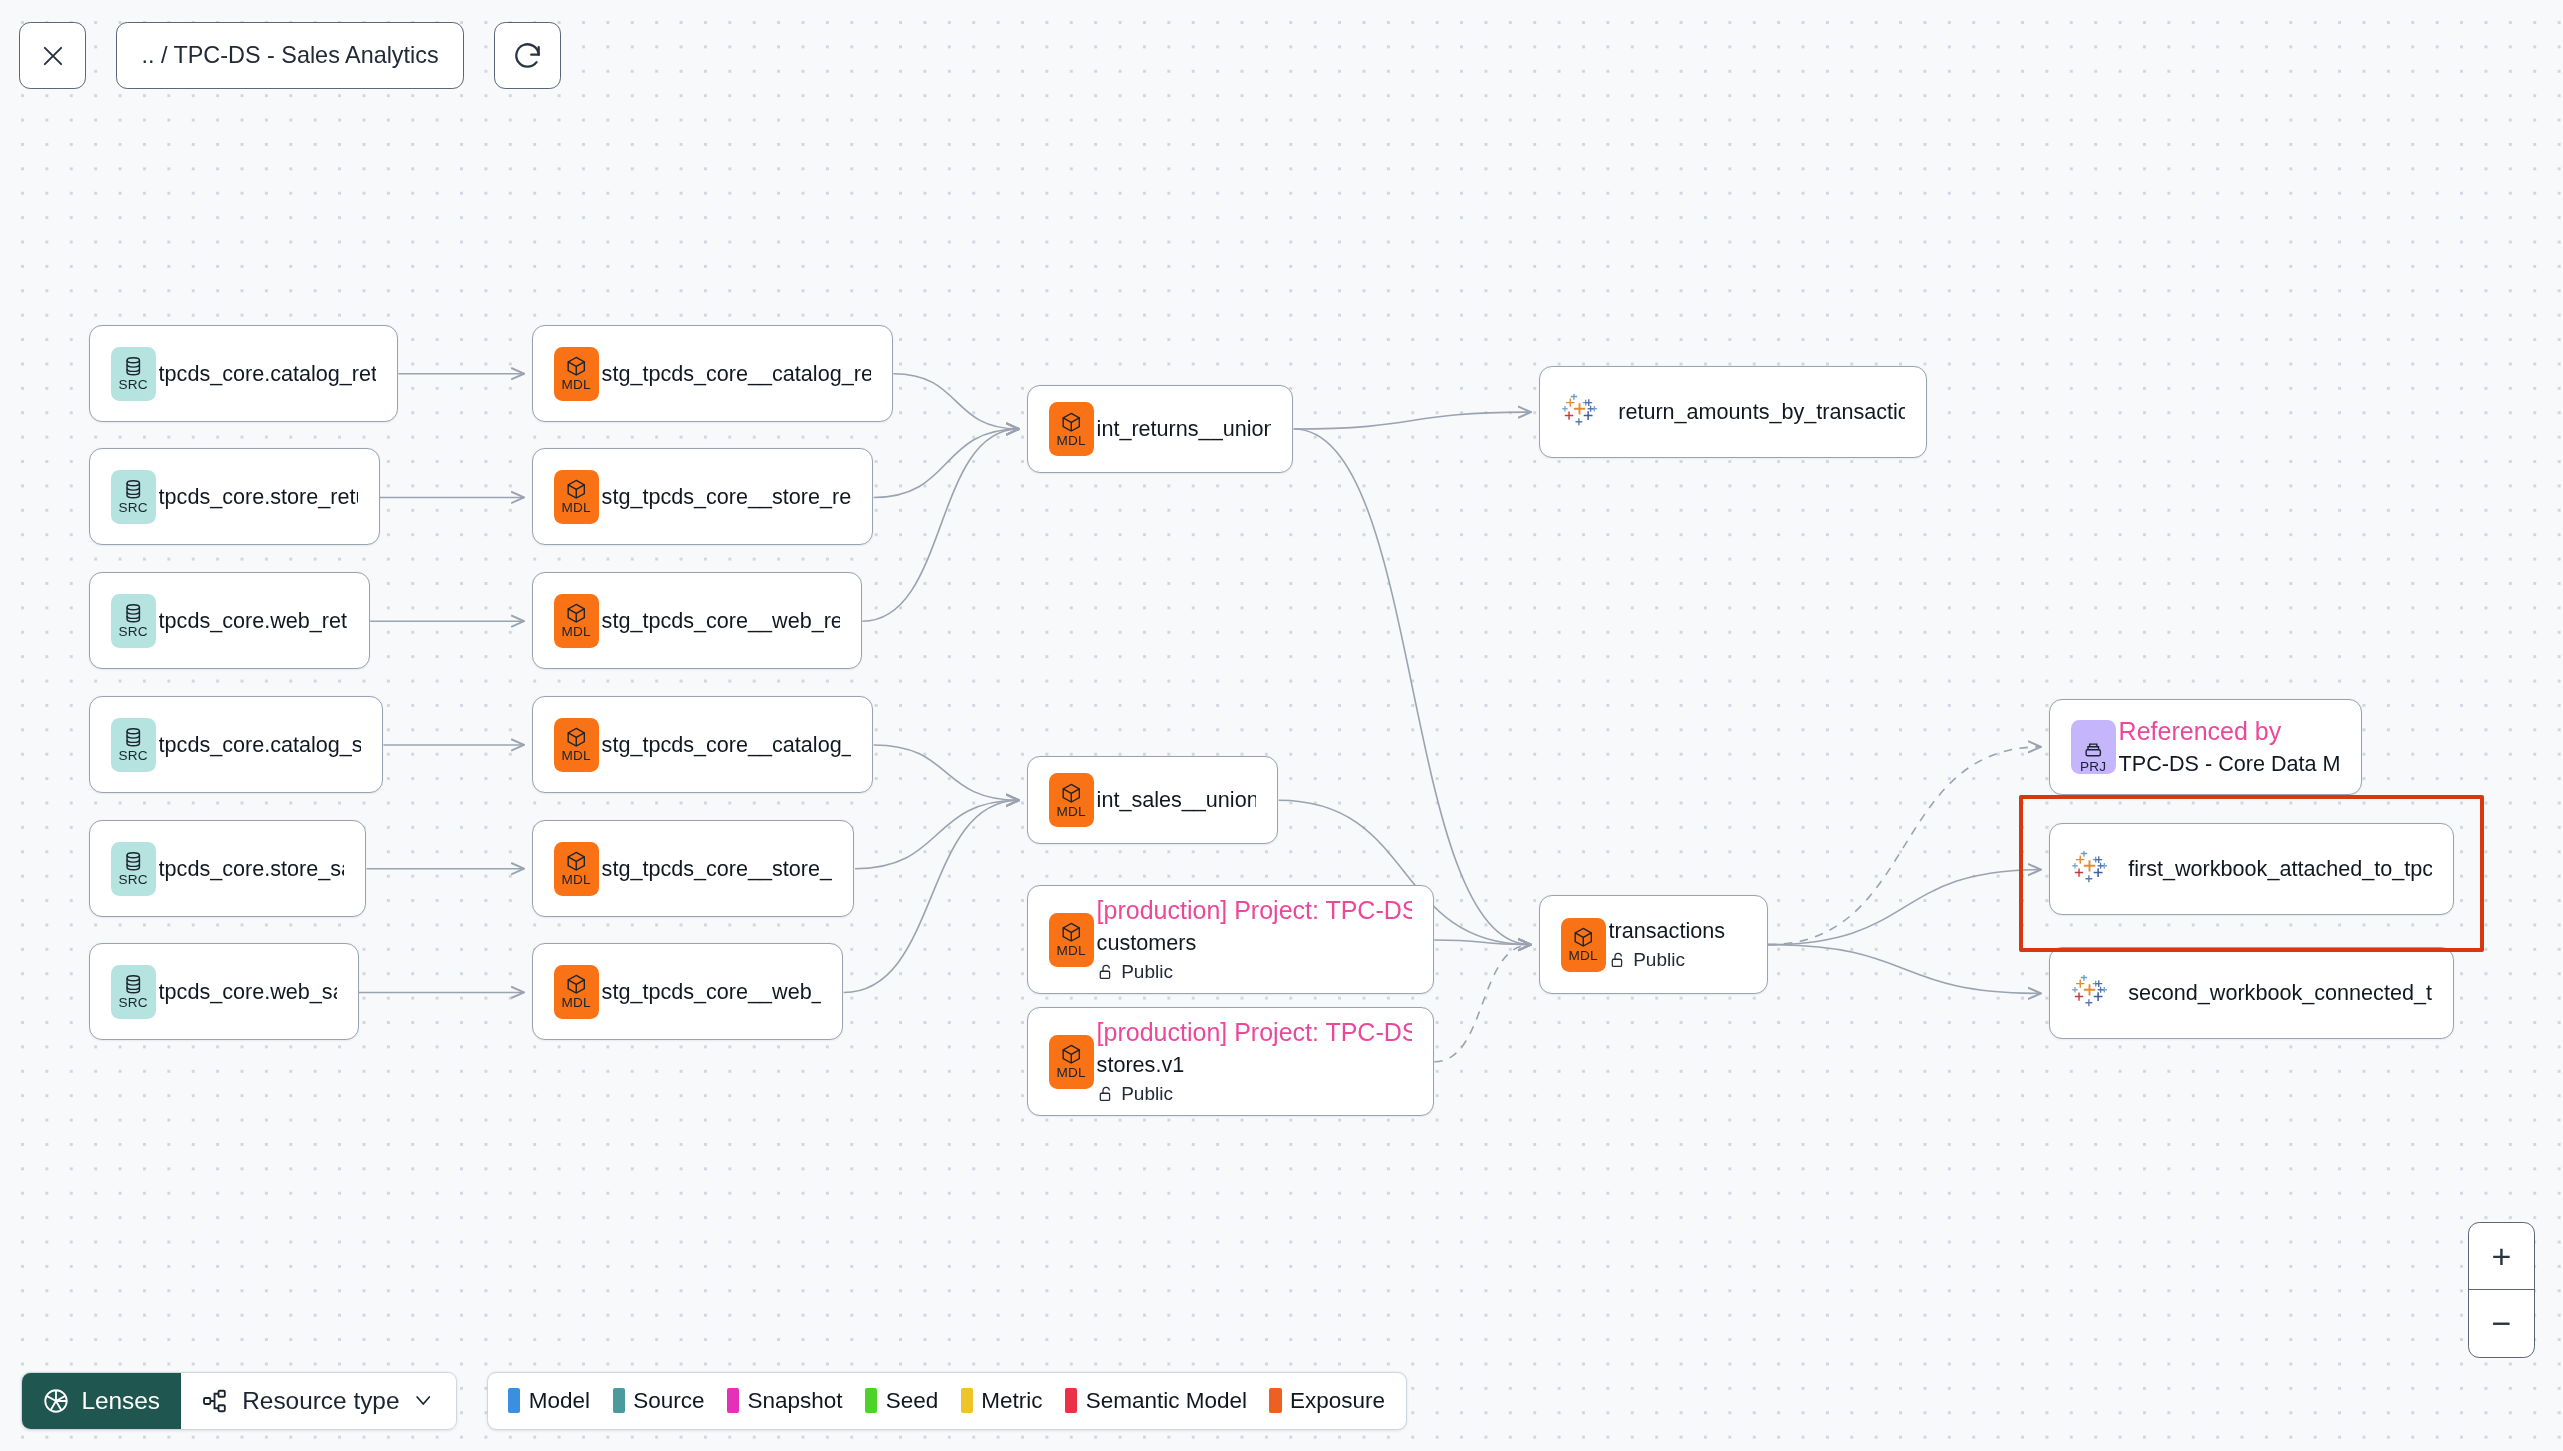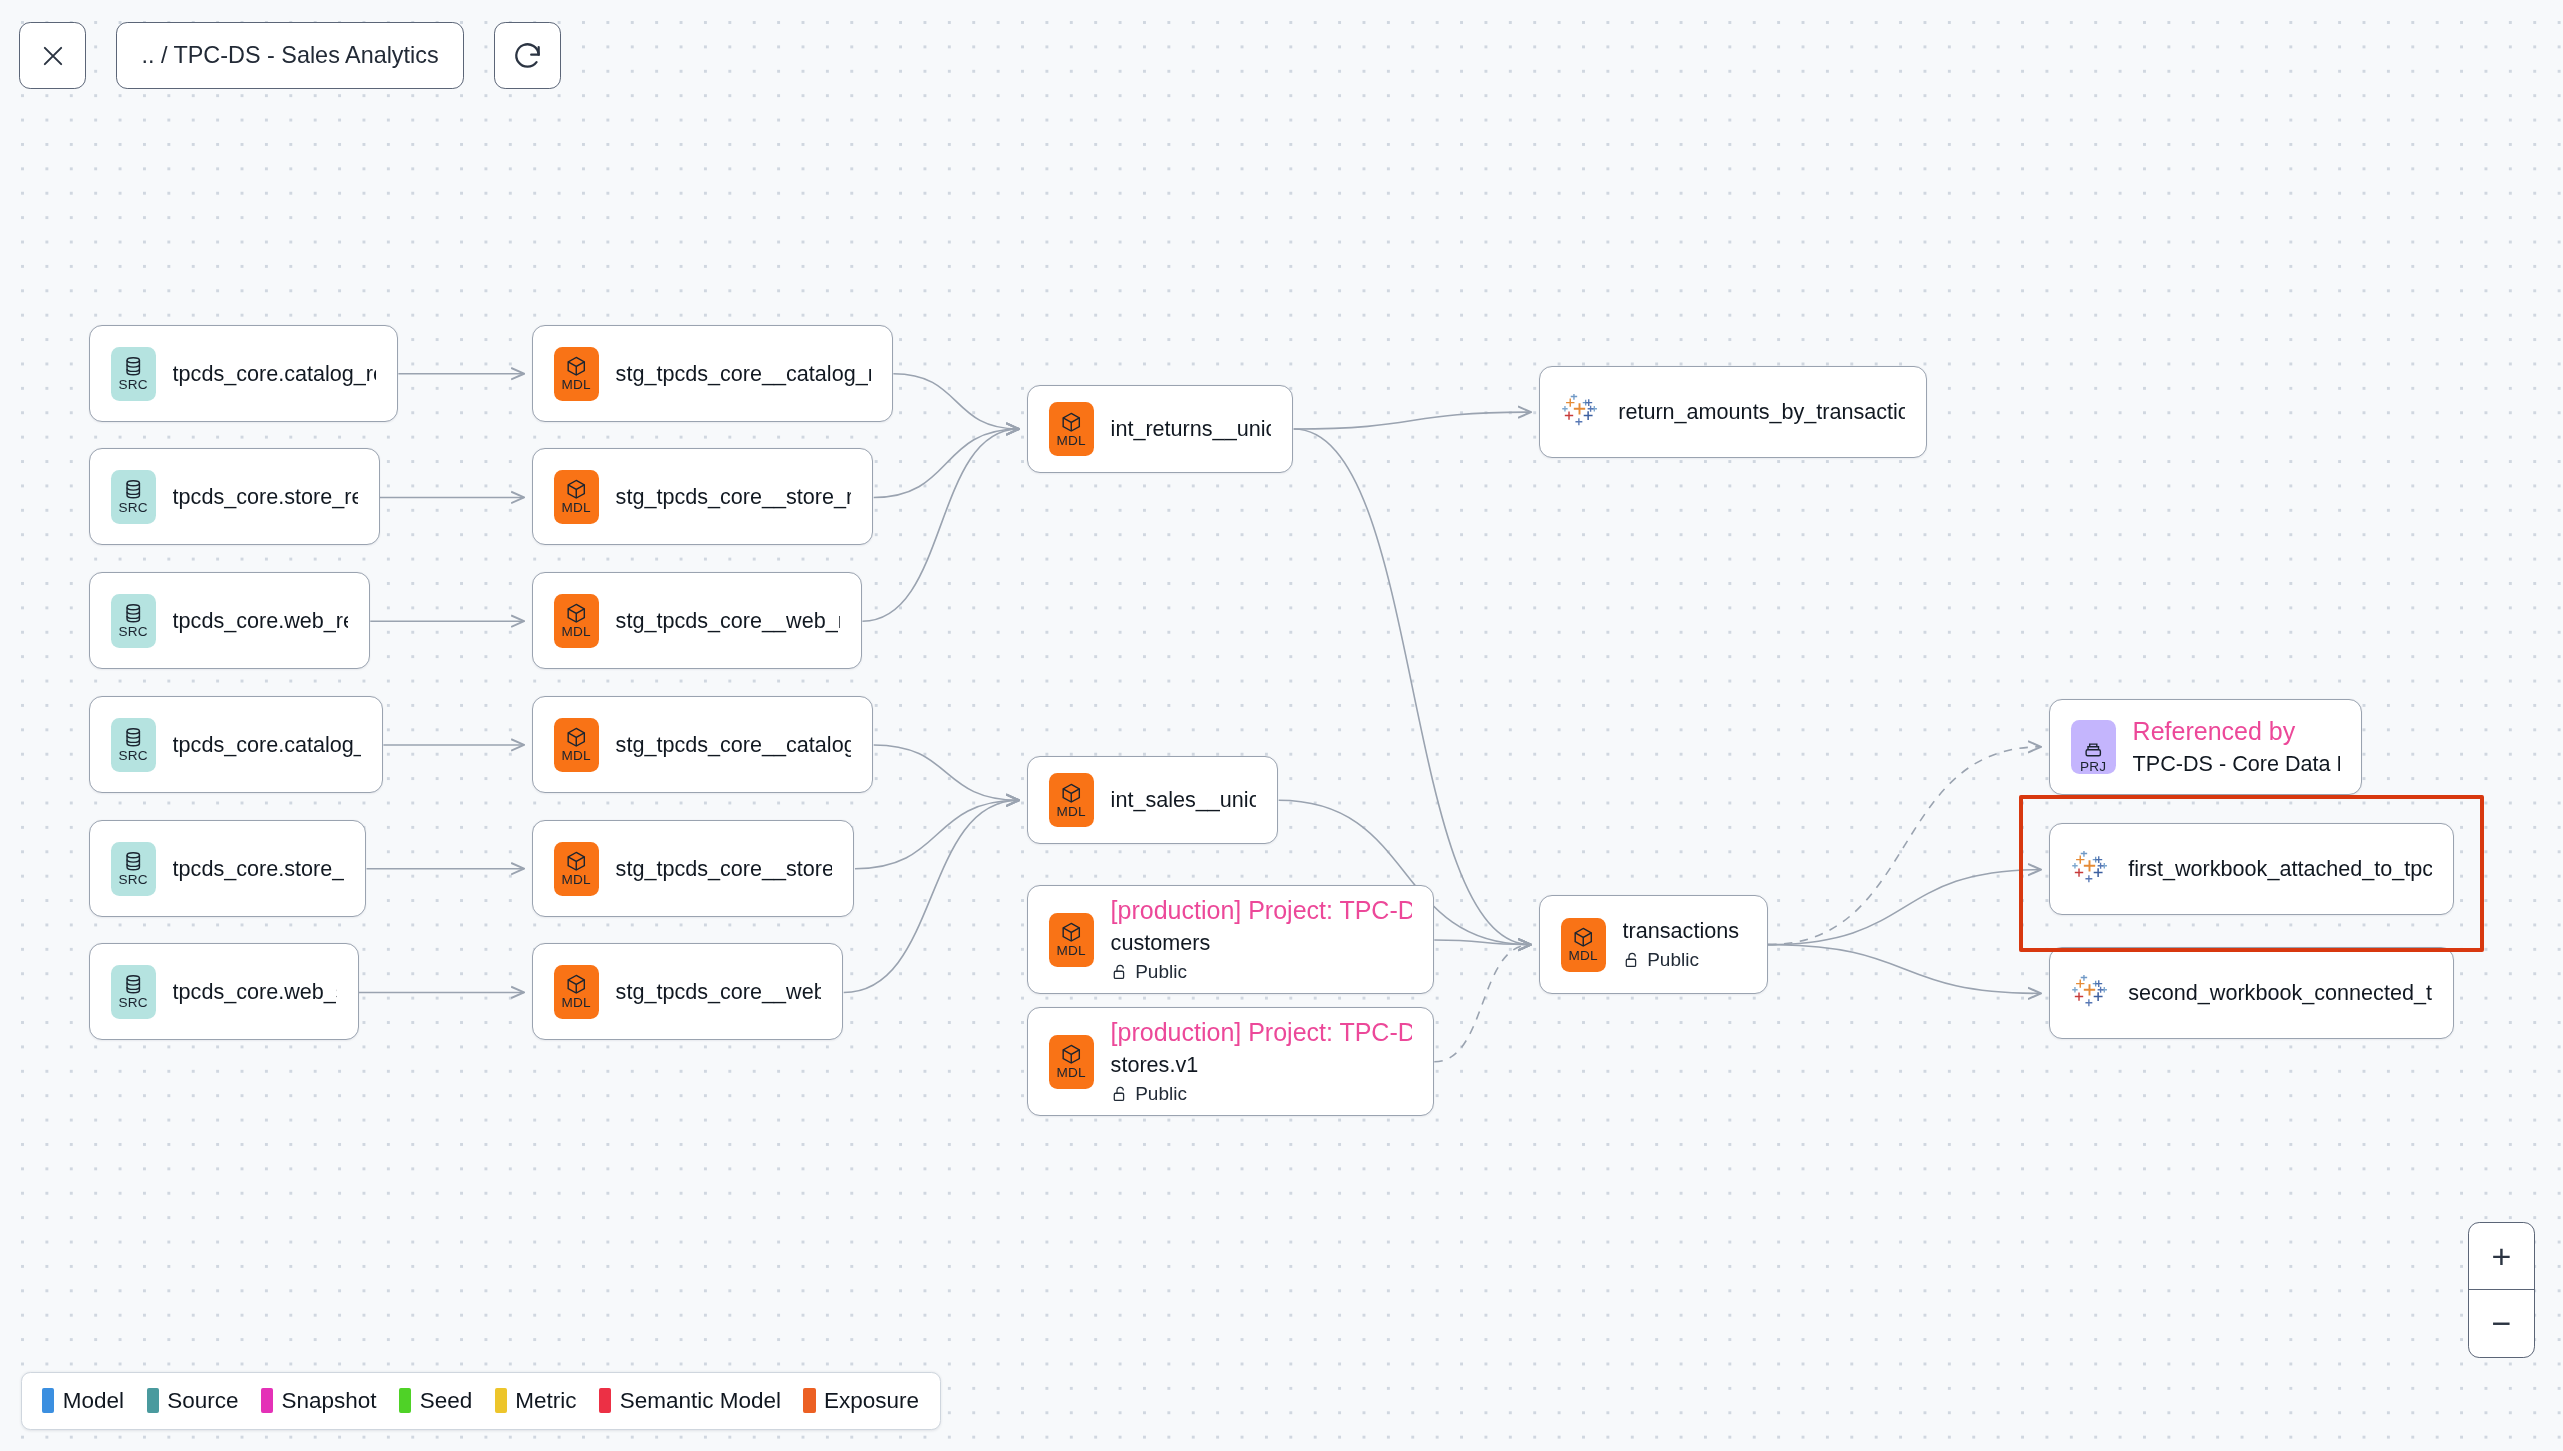--- a/index.html
+++ b/index.html
@@ -71,21 +71,21 @@
     cursor: pointer;
     box-shadow: 0 0.9px 1.9px rgba(25,35,55,.07);
   }
   .badge {
     flex: 0 0 auto;
     width: 45px; height: 54px;
     border-radius: 8.4px;
     display: flex; flex-direction: column;
     align-items: center; justify-content: center;
     gap: 0.9px;
-    margin-right: 17px;
+    margin-right: 3px;
   }
   .badge.src { background: #b5e3e0; }
   .badge.mdl { background: #f97316; }
   .badge.prj { background: #c4b5fd; justify-content: flex-end; }
   .badge svg { width: 22.5px; height: 22.5px; color: #1b2430; display:block; }
   .badge .lbl { font-size: 13.6px; color: #1b2430; line-height: 1; letter-spacing: 0.2px; }
 
   .exp-icon { flex: 0 0 auto; width: 37px; height: 37px; margin-right: 20.6px; }
 
   .node-body { display: flex; flex-direction: column; justify-content: center; min-width: 0; }
@@ -513,20 +513,41 @@
         </div>
       </div>
     <div class="highlight-box" id="highlight" style="left: 2019px; top: 684px; width: 465px; height: 157px; border-color: rgb(216, 56, 15);"></div>
 
     <div class="zoom-ctrl">
       <div>+</div>
       <div>−</div>
     </div>
 
     <div class="bottombar">
+      <div class="lens-group">
+        <div class="lens-btn">
+          <svg viewBox="0 0 24 24" fill="none" stroke="currentColor" stroke-width="1.6">
+            <circle cx="12" cy="12" r="9.2"></circle>
+            <path d="M12 2.8 L12 12 M21.2 12 L12 12 M16.6 19.9 L12 12 M7.4 19.9 L12 12 M3.6 7.4 L12 12 M20.4 7.4 L12 12"></path>
+          </svg>
+          <span>Lenses</span>
+        </div>
+        <div class="restype-btn">
+          <svg class="rt" viewBox="0 0 24 24" fill="none" stroke="currentColor" stroke-width="1.6">
+            <rect x="2.6" y="9.4" width="5.4" height="5.2" rx="1"></rect>
+            <rect x="15" y="3.2" width="5.4" height="5.2" rx="1"></rect>
+            <rect x="15" y="15.6" width="5.4" height="5.2" rx="1"></rect>
+            <path d="M8 12 L11.6 12 L11.6 5.8 L15 5.8 M11.6 12 L11.6 18.2 L15 18.2"></path>
+          </svg>
+          <span>Resource type</span>
+          <svg class="cv" viewBox="0 0 24 24" fill="none" stroke="currentColor" stroke-width="1.8" stroke-linecap="round">
+            <path d="M5.5 8.5 L12 16 L18.5 8.5"></path>
+          </svg>
+        </div>
+      </div>
 
       <div class="legend" id="legend">
           <span class="legend-item">
             <span class="legend-swatch" style="background:#3b8fe0"></span>
             <span>Model</span>
           </span>
           <span class="legend-item">
             <span class="legend-swatch" style="background:#4a9a9e"></span>
             <span>Source</span>
           </span>

